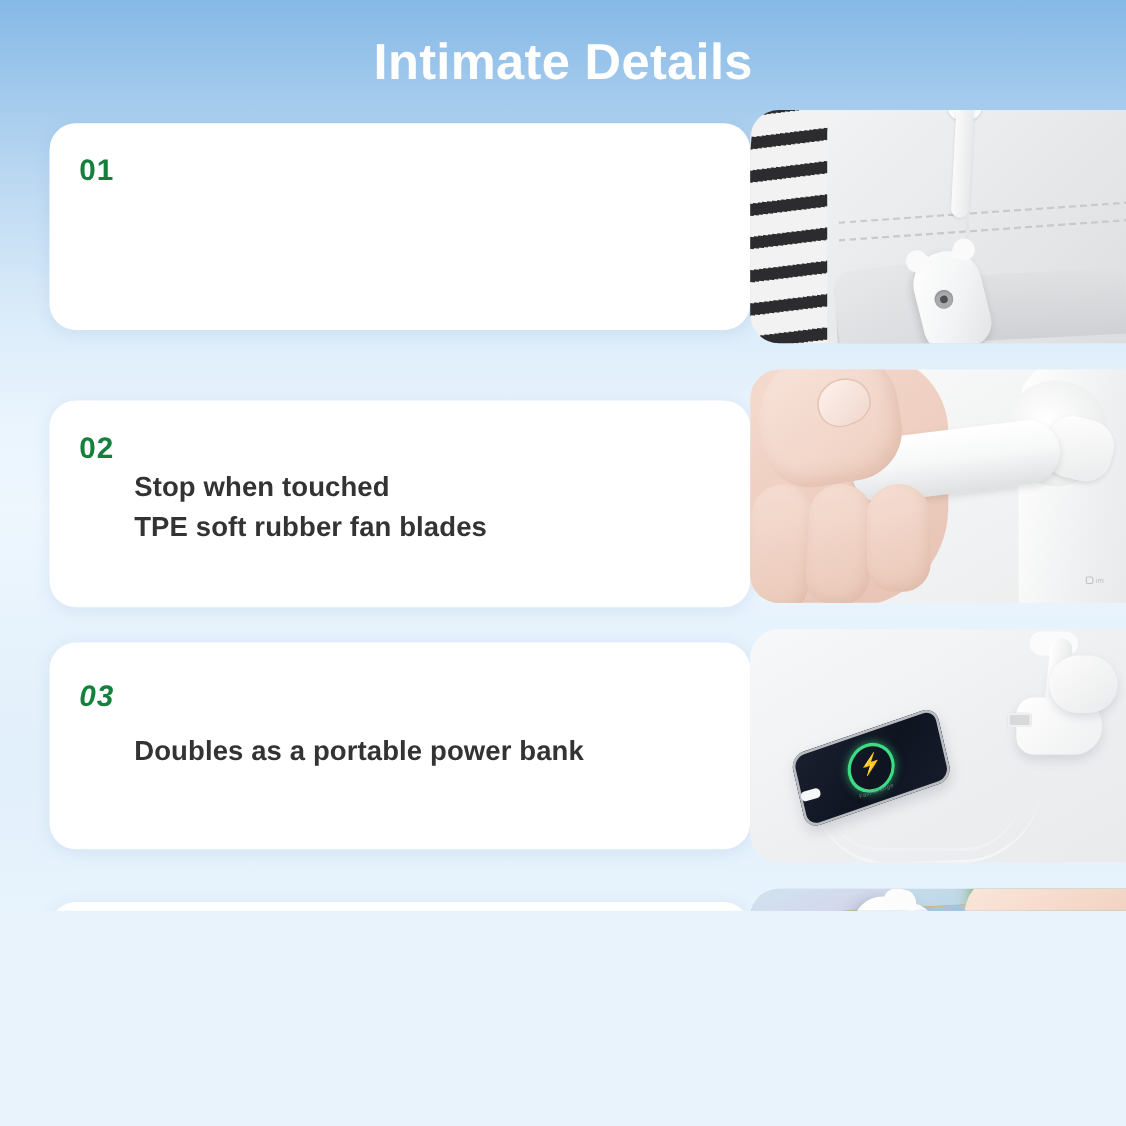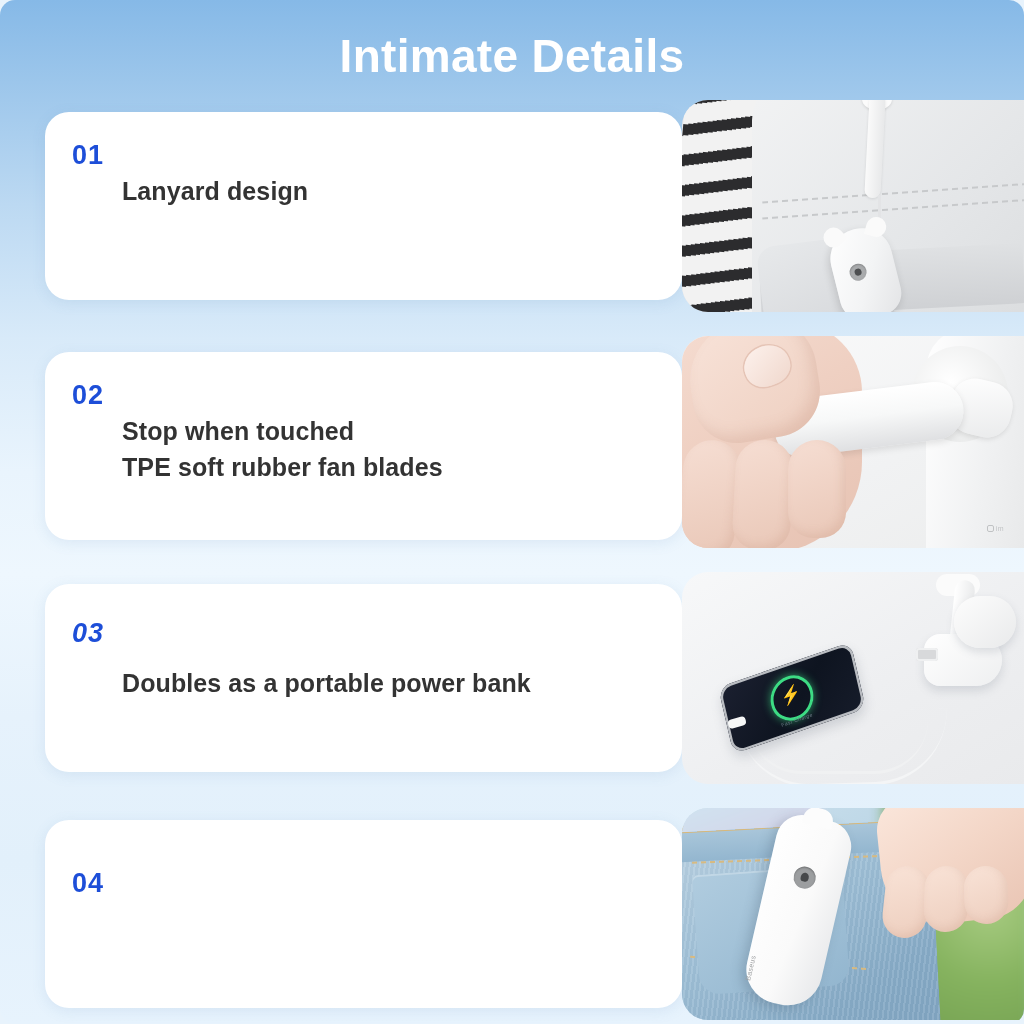--- a/index.html
+++ b/index.html
@@ -6,34 +6,33 @@
   * { margin:0; padding:0; box-sizing:border-box; }
   html,body { width:1024px; height:1024px; }
   body {
     font-family:"Liberation Sans", sans-serif;
     background:#e8f3fc;
     overflow:hidden;
     position:relative;
   }
   #page {
     position:relative;
-    width:1024px; height:1024px;
+    width:1024px; height:828px;
     background:
       linear-gradient(180deg,
         #86b9e7 0%,
         #9cc6eb 8%,
         #bcd9f2 20%,
         #d8eaf9 33%,
         #e9f4fd 46%,
         #eef7fe 56%,
         #e6f2fc 70%,
         #e2f0fb 84%,
         #e7f3fd 100%);
     overflow:hidden;
-    border-radius:15px;
   }
 
   
   .title {
     position:absolute;
     top:28px; left:0; width:1024px;
     text-align:center;
     font-size:46px;
     font-weight:bold;
     color:#ffffff;
@@ -50,21 +49,21 @@
     width:637px;
     background:#ffffff;
     border-radius:24px;
     box-shadow:0 3px 14px rgba(95,140,185,0.13);
   }
   .num {
     position:absolute;
     left:27px;
     font-size:27px;
     font-weight:bold;
-    color:#1d4ed8;
+    color:#15803d;
     letter-spacing:1px;
   }
   .lines {
     position:absolute;
     left:77px;
     font-size:25px;
     font-weight:bold;
     color:#333333;
     line-height:1.42;
     letter-spacing:0.1px;
@@ -383,21 +382,20 @@
 <body>
 
 <div id="page">
 
   <div class="title">Intimate Details</div>
 
   <div class="row" style="top:112px;height:188px;">
     <div class="text-card" style="top:0;height:188px;">
       <div class="num" style="top:28px;">01</div>
       <div class="lines" style="top:62px;">
-        <div>Lanyard design</div>
       </div>
     </div>
     <div class="photo p1" style="top:-12px;height:212px;">
       <div class="scene">
         <div class="sleeve"></div>
         <div class="torso"></div>
         <div class="seam1"></div>
         <div class="seam2"></div>
         <div class="hem"></div>
         <div class="pocket"></div>
@@ -407,21 +405,21 @@
         <div class="fan">
           <div class="ear earL"></div>
           <div class="ear earR"></div>
           <div class="btn"></div>
         </div>
       </div>
     </div>
   </div>
 
   <div class="row" style="top:348px;height:188px;">
-    <div class="text-card" style="top:4px;height:188px;">
+    <div class="text-card" style="top:16px;height:188px;">
       <div class="num" style="top:28px;">02</div>
       <div class="lines" style="top:62px;">
         <div>Stop when touched</div>
         <div>TPE soft rubber fan blades</div>
       </div>
     </div>
     <div class="photo p2" style="top:-12px;height:212px;">
       <div class="scene">
         <div class="body"></div>
         <div class="hub"></div>

